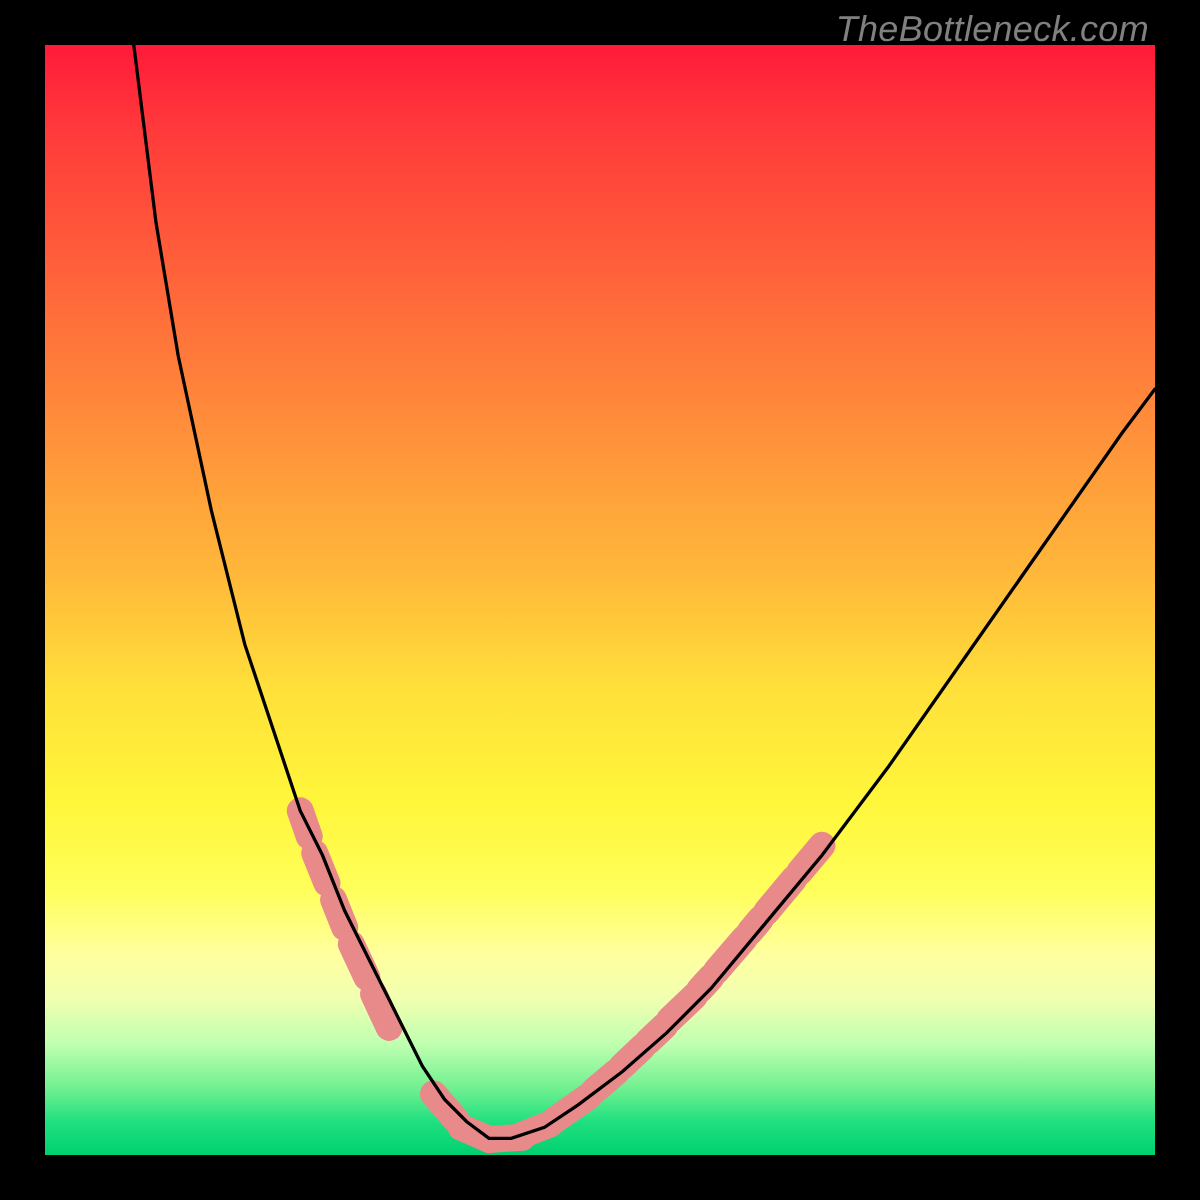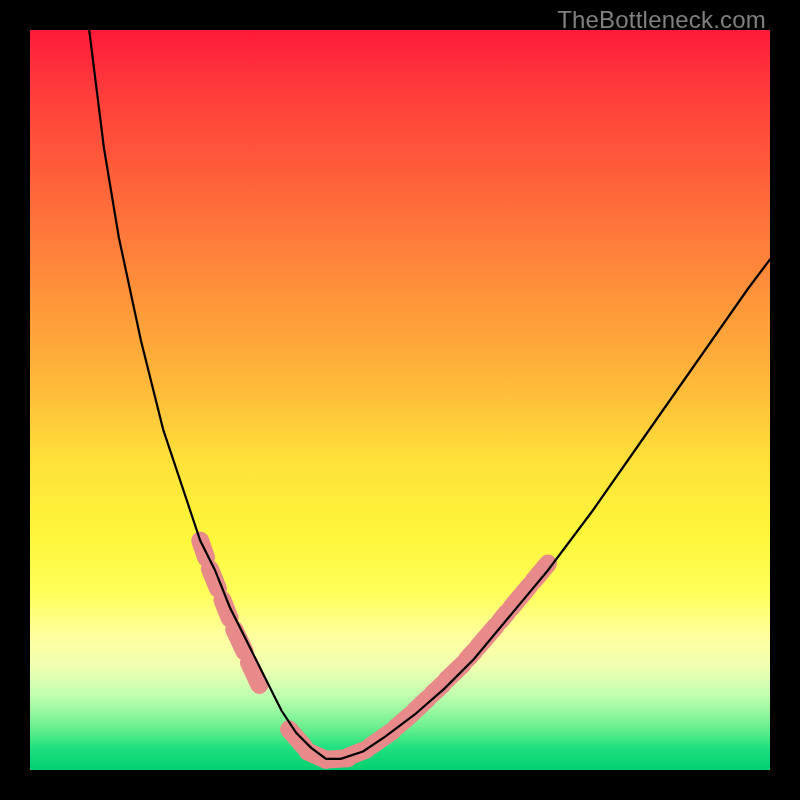--- a/index.html
+++ b/index.html
@@ -8,20 +8,21 @@
     width: 800px;
     height: 800px;
     overflow: hidden;
     font-family: Arial, Helvetica, sans-serif;
   }
   .outer {
     width: 800px;
     height: 800px;
     background: #000;
     position: relative;
+    font-style: italic;
   }
   .plot-area {
     position: absolute;
     left: 30px;
     top: 30px;
     width: 740px;
     height: 740px;
     background: linear-gradient(to bottom,
       #ff1a3a 0%,
       #ff3b3b 8%,

